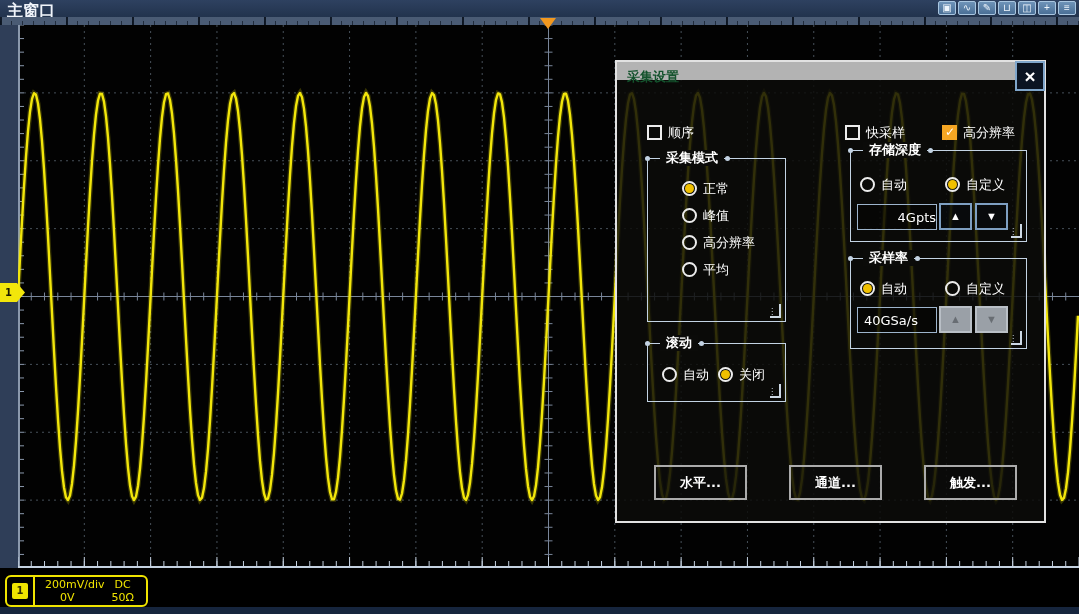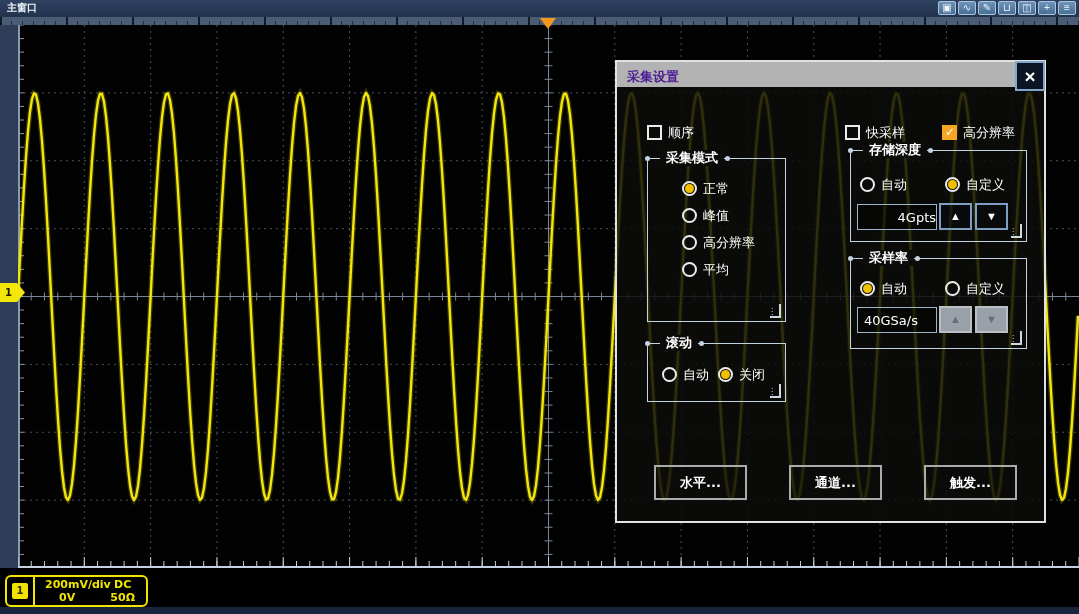--- a/index.html
+++ b/index.html
@@ -2,21 +2,21 @@
 <html><head>
 <meta charset="utf-8">
 <style>
   html,body{margin:0;padding:0;background:#000;}
   .screen{position:relative;width:1079px;height:614px;background:#000;overflow:hidden;
           font-family:"DejaVu Sans","Liberation Sans",sans-serif;}
 
   
   .titlebar{position:absolute;left:0;top:0;width:100%;height:17px;
             background:linear-gradient(#2e4160,#22334d);}
-  .title{position:absolute;left:7px;top:1px;font-size:10px;font-weight:bold;color:#f0f4fa;}
+  .title{position:absolute;left:7px;top:1px;font-size:16px;font-weight:bold;color:#f0f4fa;}
   .toolbar{position:absolute;right:3px;top:1px;display:flex;gap:2px;}
   .tbtn{width:18px;height:14px;background:linear-gradient(#6e93b8,#4a6f96);
         border:1px solid #a9c6e0;border-radius:2px;color:#eef5fc;font-size:10px;
         line-height:12px;text-align:center;padding:0;cursor:pointer;}
 
   
   .top-ruler{position:absolute;left:0;top:17px;width:100%;height:8px;background:#4a5b74;
      background-image:
        repeating-linear-gradient(90deg, rgba(10,18,30,.65) 0 1px, transparent 1px 11px),
        repeating-linear-gradient(90deg, rgba(10,18,30,.9) 0 2px, transparent 2px 66px);
@@ -32,22 +32,22 @@
   
   .plot{position:absolute;left:18px;top:25px;width:1061px;height:543px;background:#020202;}
   .chan-tag{position:absolute;left:0;top:283px;width:25px;height:19px;background:#f2e60b;
             clip-path:polygon(0 0,68% 0,100% 50%,68% 100%,0 100%);
             color:#1a1a00;font-size:10px;font-weight:bold;line-height:19px;
             padding-left:5px;box-sizing:border-box;z-index:6;cursor:pointer;}
 
   
   .dialog{position:absolute;left:615px;top:60px;width:431px;height:463px;
           background:rgba(12,12,9,0.84);border:2px solid #e2e2e2;box-sizing:border-box;z-index:10;}
-  .dlg-title{position:absolute;left:0;top:0;right:0;height:25px;background:#b3b3b3;
-             color:#4c1d95;font-size:13px;font-weight:bold;line-height:29px;
+  .dlg-title{position:absolute;left:0;top:0;right:0;height:18px;background:#b3b3b3;
+             color:#14532d;font-size:13px;font-weight:bold;line-height:29px;
              padding-left:10px;box-sizing:border-box;}
   .dlg-close{position:absolute;right:-1px;top:-1px;width:30px;height:30px;background:#0b1422;
              border:2px solid #7fa6cb;color:#fff;font-size:19px;font-weight:bold;
              line-height:25px;text-align:center;box-sizing:border-box;padding:0;cursor:pointer;}
 
   .cb{position:absolute;width:15px;height:15px;border:2px solid #ececec;background:transparent;
       box-sizing:border-box;cursor:pointer;}
   .cb.checked{background:#f5a623;border-color:#f5a623;}
   .cb.checked::after{content:"✓";position:absolute;left:1px;top:-2px;color:#fff;
                      font-size:12px;font-weight:bold;}
@@ -85,21 +85,21 @@
 
   
   .badge{position:absolute;left:5px;top:575px;width:143px;height:32px;border:2px solid #f0e400;
          border-radius:6px;background:#000;box-sizing:border-box;display:flex;z-index:4;
          cursor:pointer;}
   .badge-ch{width:26px;border-right:2px solid #f0e400;display:flex;align-items:center;
             justify-content:center;}
   .badge-num{width:16px;height:16px;background:#f0e400;color:#332f00;font-size:10px;
              font-weight:bold;text-align:center;line-height:16px;border-radius:2px;}
   .badge-main{flex:1;display:grid;grid-template-columns:58% 42%;align-content:center;
-              color:#f0e400;font-size:11px;font-weight:bold;}
+              color:#f0e400;font-size:11px;font-weight:normal;}
   .bcell{line-height:13px;text-align:center;white-space:nowrap;}
   .bcell.l{text-align:left;padding-left:10px;}
   .bottom-strip{position:absolute;left:0;top:607px;width:100%;height:7px;background:#16253d;}
 </style>
 </head>
 <body>
 
 <div class="screen">
 
   <div class="titlebar">

